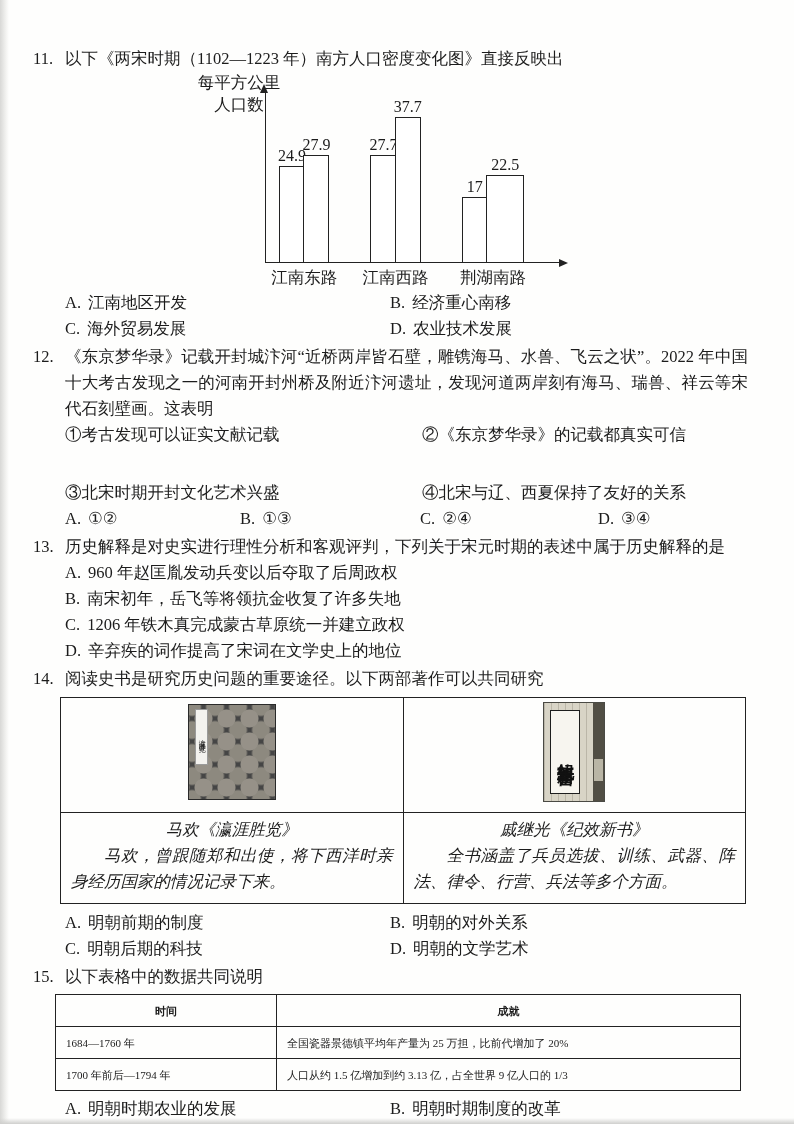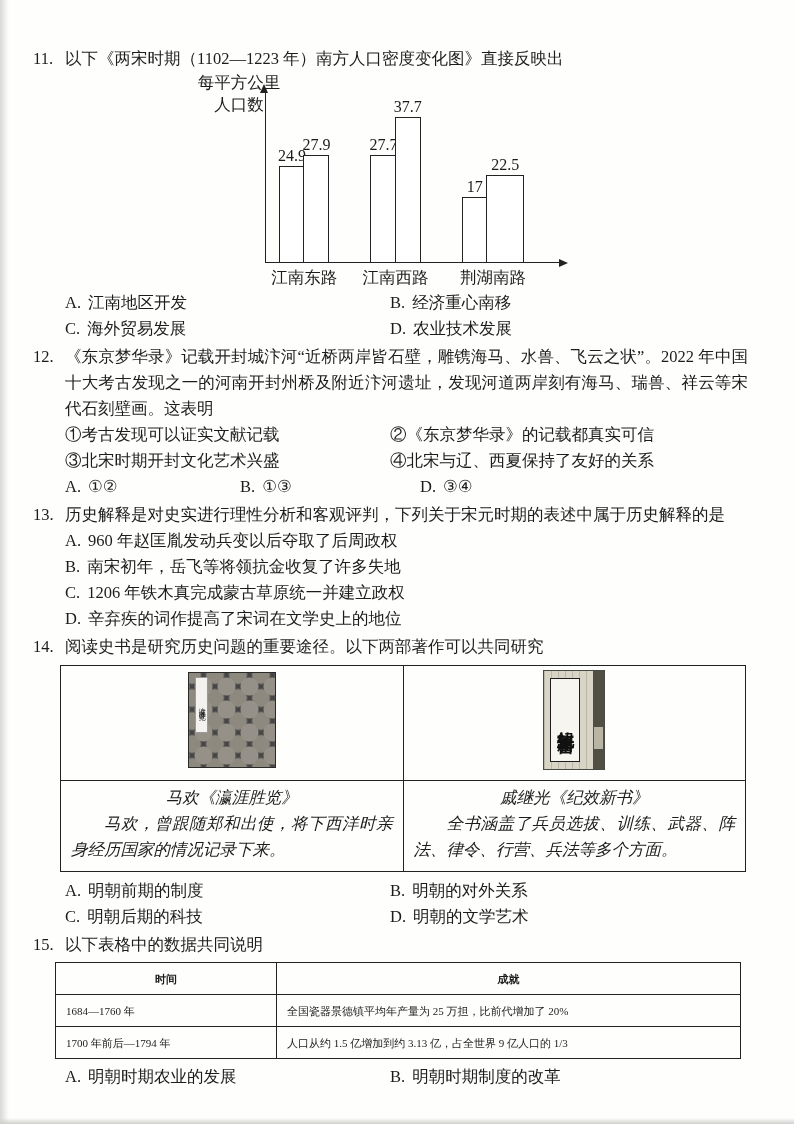--- a/index.html
+++ b/index.html
@@ -19,21 +19,21 @@
   .question{display:flex;align-items:flex-start;margin:0;}
   .q-num{flex:0 0 32px;white-space:nowrap;}
   .q-body{flex:1;min-width:0;text-align:justify;}
 
   
   .opts-2col{display:grid;grid-template-columns:325px 1fr;}
   .opts-4col{display:grid;grid-template-columns:175px 180px 178px 1fr;}
   .opt{white-space:nowrap;}
   .opt .opt-label{margin-right:7px;}
   .opts-stack .opt{display:block;}
-  .items-2col{display:grid;grid-template-columns:325px 1fr;}
+  .items-2col{display:grid;grid-template-columns:325px 1fr;gap:32px;}
 
   
   .chart{position:relative;height:212px;margin-top:4px;margin-bottom:2px;}
   .ylab{position:absolute;left:122px;top:-4px;width:104px;text-align:center;line-height:22px;}
   .plot{position:absolute;left:200px;top:14px;width:296px;height:172px;
     border-left:1.6px solid #222;border-bottom:1.6px solid #222;}
   .plot::before{content:'';position:absolute;left:-5.6px;top:-10px;
     border:4.5px solid transparent;border-bottom:9px solid #222;}
   .plot::after{content:'';position:absolute;right:-10px;bottom:-5.3px;
     border:4.5px solid transparent;border-left:9px solid #222;}
@@ -154,20 +154,21 @@
       <div>《东京梦华录》记载开封城汴河“近桥两岸皆石壁，雕镌海马、水兽、飞云之状”。2022 年中国十大考古发现之一的河南开封州桥及附近汴河遗址，发现河道两岸刻有海马、瑞兽、祥云等宋代石刻壁画。这表明</div>
       <div class="items-2col">
         <div>①考古发现可以证实文献记载</div>
         <div>②《东京梦华录》的记载都真实可信</div>
         <div>③北宋时期开封文化艺术兴盛</div>
         <div>④北宋与辽、西夏保持了友好的关系</div>
       </div>
       <div class="opts-4col">
         <div class="opt"><span class="opt-label">A.</span><span>①②</span></div>
         <div class="opt"><span class="opt-label">B.</span><span>①③</span></div>
+        <div class="opt"><span class="opt-label">C.</span><span>②④</span></div>
         <div class="opt"><span class="opt-label">D.</span><span>③④</span></div>
       </div>
     </div>
   </div>
 
   <div class="question mt2">
     <span class="q-num">13.</span>
     <div class="q-body">
       <div>历史解释是对史实进行理性分析和客观评判，下列关于宋元时期的表述中属于历史解释的是</div>
       <div class="opts-stack">

